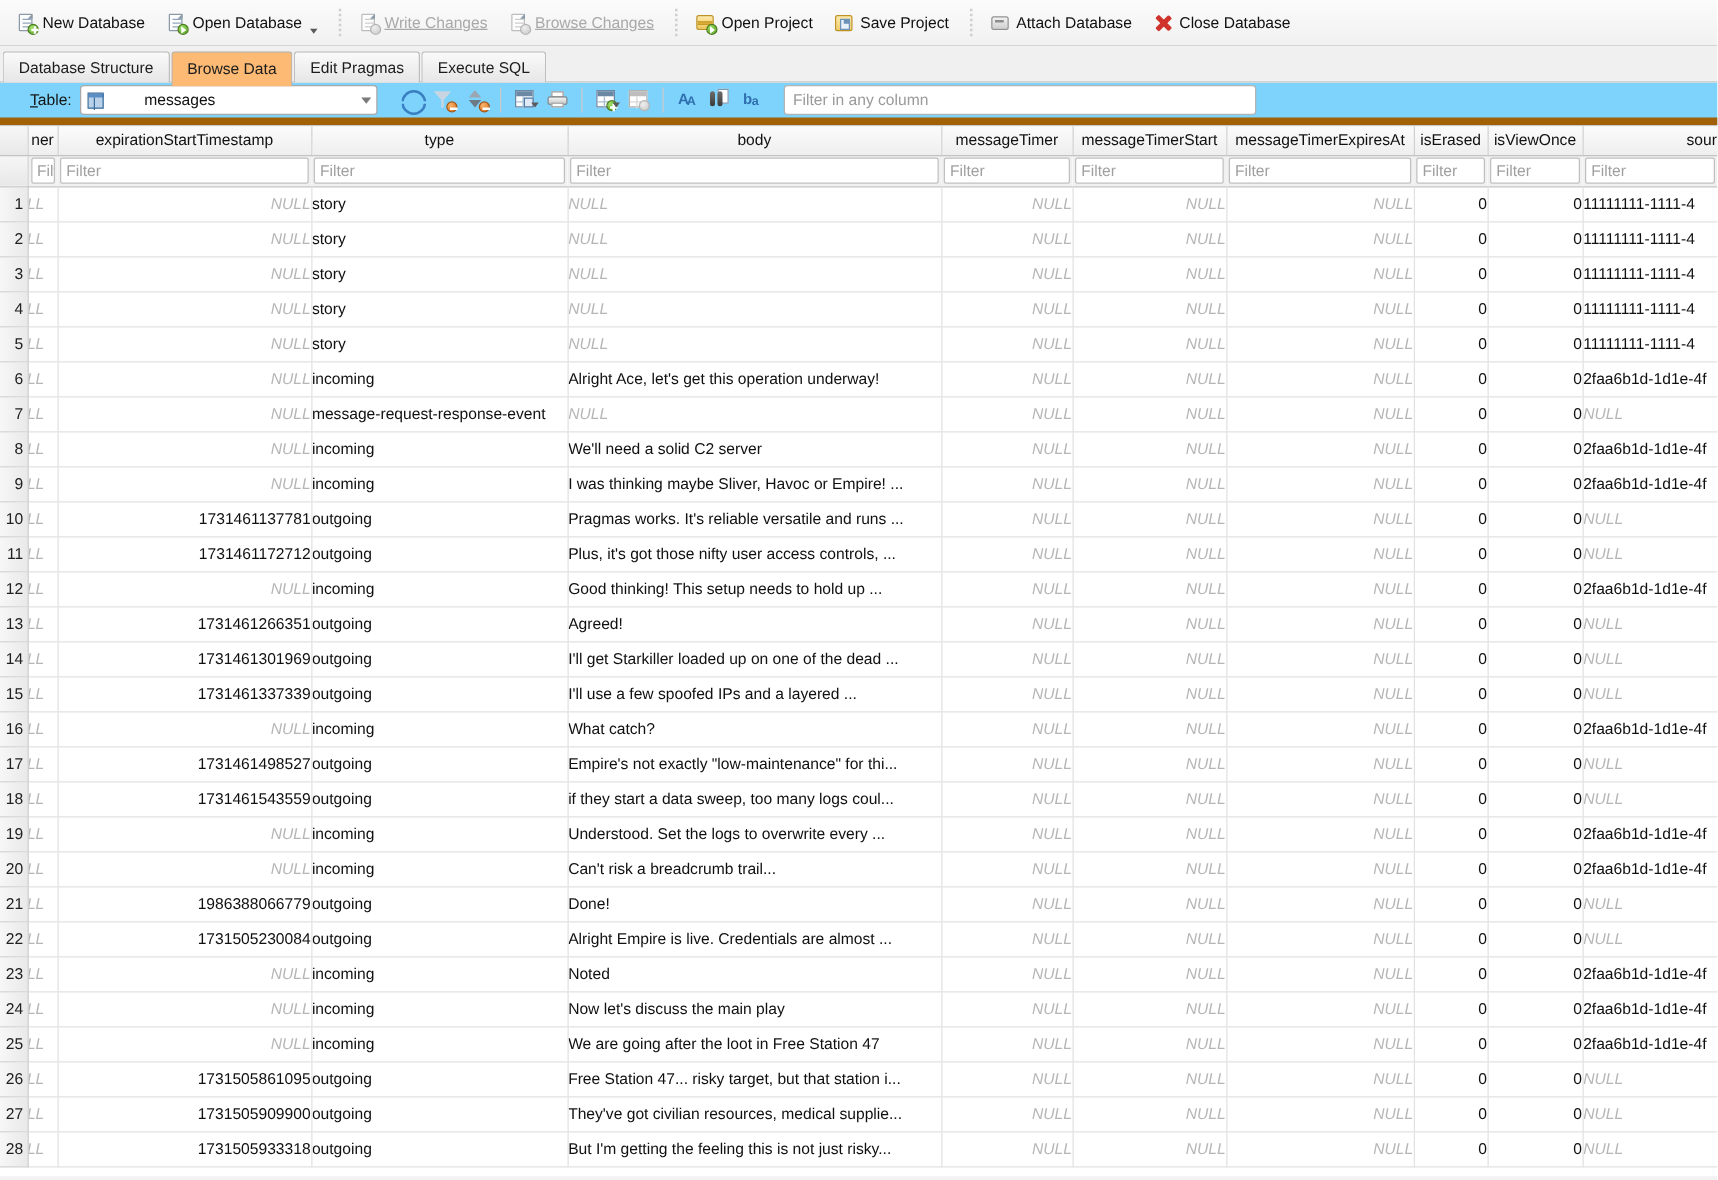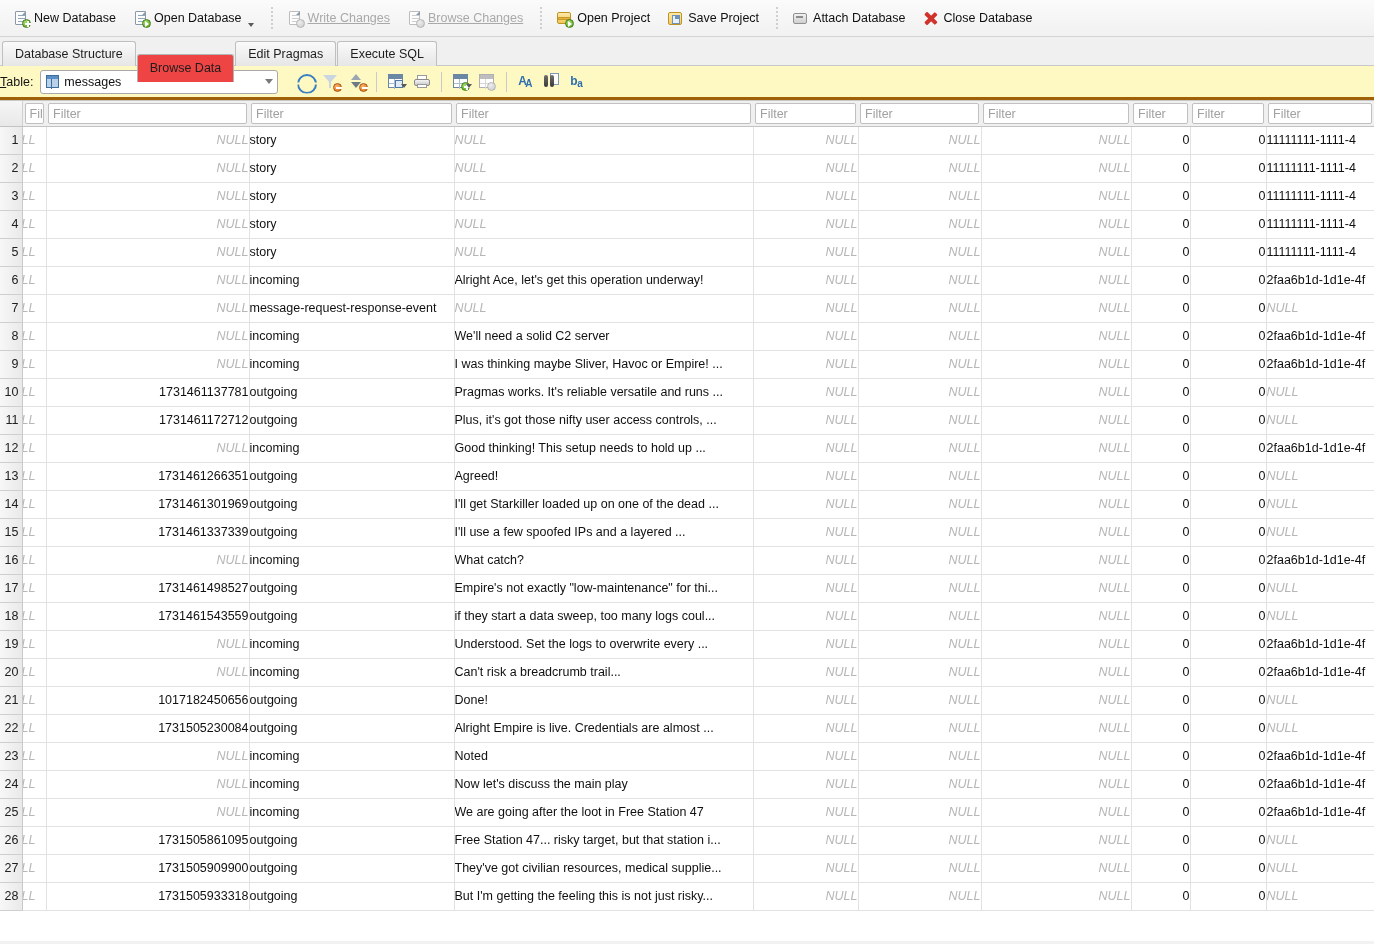--- a/index.html
+++ b/index.html
@@ -157,36 +157,36 @@
     border: 1px solid #bfbfbf;
     border-bottom: none;
     border-radius: 3px 3px 0 0;
     margin-right: 1px;
     color: #1d1d1d;
     cursor: default;
     position: relative;
     top: 1px;
   }
   .tab.active {
-    background: #ef4444;
+    background: #fdba74;
     height: 28px;
     line-height: 27px;
     border-color: #b3b3b3;
-    top: 17px;
+    top: 4px;
     z-index: 2;
   }
 
   
   #table-bar {
     height: 34px;
-    background: #fef9c3;
-    border-bottom: 3px solid #a16207;
+    background: #7dd3fc;
+    border-bottom: 6px solid #a16207;
     display: flex;
     align-items: center;
-    padding: 0 0;
+    padding: 0 24px;
     user-select: none;
   }
   #table-label { font-size: 12.5px; margin-right: 7px; color: #141414; }
   #table-label u { text-decoration: underline; }
   #table-combo {
     width: 238px; height: 24px;
     background: #fff;
     border: 1px solid #a9a9a9;
     border-radius: 3px;
     display: flex; align-items: center;
@@ -198,21 +198,21 @@
     background:
       linear-gradient(#5b8ec4,#5b8ec4) 0 0/13px 3px no-repeat,
       linear-gradient(#b9d2ea,#b9d2ea) 0 0/13px 13px no-repeat;
     border: 1px solid #3d6f9e;
     margin-right: 5px; flex: 0 0 13px;
     position: relative;
   }
   .ic-grid:after {
     content:""; position:absolute; left:4px; top:3px; width:1px; height:10px; background:#3d6f9e;
   }
-  #table-combo-text { flex: 1; font-size: 12.5px; color: #111; }
+  #table-combo-text { flex: 1; font-size: 12.5px; color: #111; margin-left: 27px; }
   #table-combo .caret {
     width:0;height:0;
     border-left:4px solid transparent; border-right:4px solid transparent;
     border-top:5px solid #7a7a7a;
   }
 
   .tbar-sep { width: 1px; height: 20px; background: #cacaca; margin: 0 6px; }
 
   .mini-icon { width: 22px; height: 24px; position: relative; margin: 0 2px; cursor: default; }
 
@@ -557,38 +557,54 @@
     <span class="ic-binocular-doc"></span>
     <span class="ic-binocular"></span>
   </div>
   <div class="mini-icon">
     <span class="ic-fontA">
         <b>b</b>
         <i>a</i>
       </span>
   </div>
 
+  <div id="any-filter">
+    <span>Filter in any column</span>
+  </div>
 </div>
 
 <div id="grid-wrap">
   <table class="grid">
     <colgroup>
       <col style="width:22px">
       <col style="width:24px">
       <col style="width:203px">
       <col style="width:205px">
       <col style="width:299px">
       <col style="width:105px">
       <col style="width:123px">
       <col style="width:150px">
       <col style="width:59px">
       <col style="width:76px">
       <col style="width:108px">
     </colgroup>
     <thead>
+      <tr>
+        <th class="rowhdr"></th>
+        <th>ner</th>
+        <th>expirationStartTimestamp</th>
+        <th>type</th>
+        <th>body</th>
+        <th>messageTimer</th>
+        <th>messageTimerStart</th>
+        <th>messageTimerExpiresAt</th>
+        <th>isErased</th>
+        <th>isViewOnce</th>
+        <th class="right">sour</th>
+      </tr>
       <tr class="filterrow">
         <td class="rowhdr"></td>
         <td>
             <div class="filterbox">Filter</div>
           </td>
         <td>
             <div class="filterbox">Filter</div>
           </td>
         <td>
             <div class="filterbox">Filter</div>
@@ -915,21 +931,21 @@
           <td class="num nul">NULL</td>
           <td class="num">0</td>
           <td class="num">0</td>
           <td class="">2faa6b1d-1d1e-4f</td>
         </tr>
         <tr>
           <td class="rowhdr">21</td>
           <td class="partial nul">
             <span class="nul-text">ULL</span>
           </td>
-          <td class="num">1017182450656</td>
+          <td class="num">1986388066779</td>
           <td class="">outgoing</td>
           <td class="">Done!</td>
           <td class="num nul">NULL</td>
           <td class="num nul">NULL</td>
           <td class="num nul">NULL</td>
           <td class="num">0</td>
           <td class="num">0</td>
           <td class=" nul">NULL</td>
         </tr>
         <tr>

